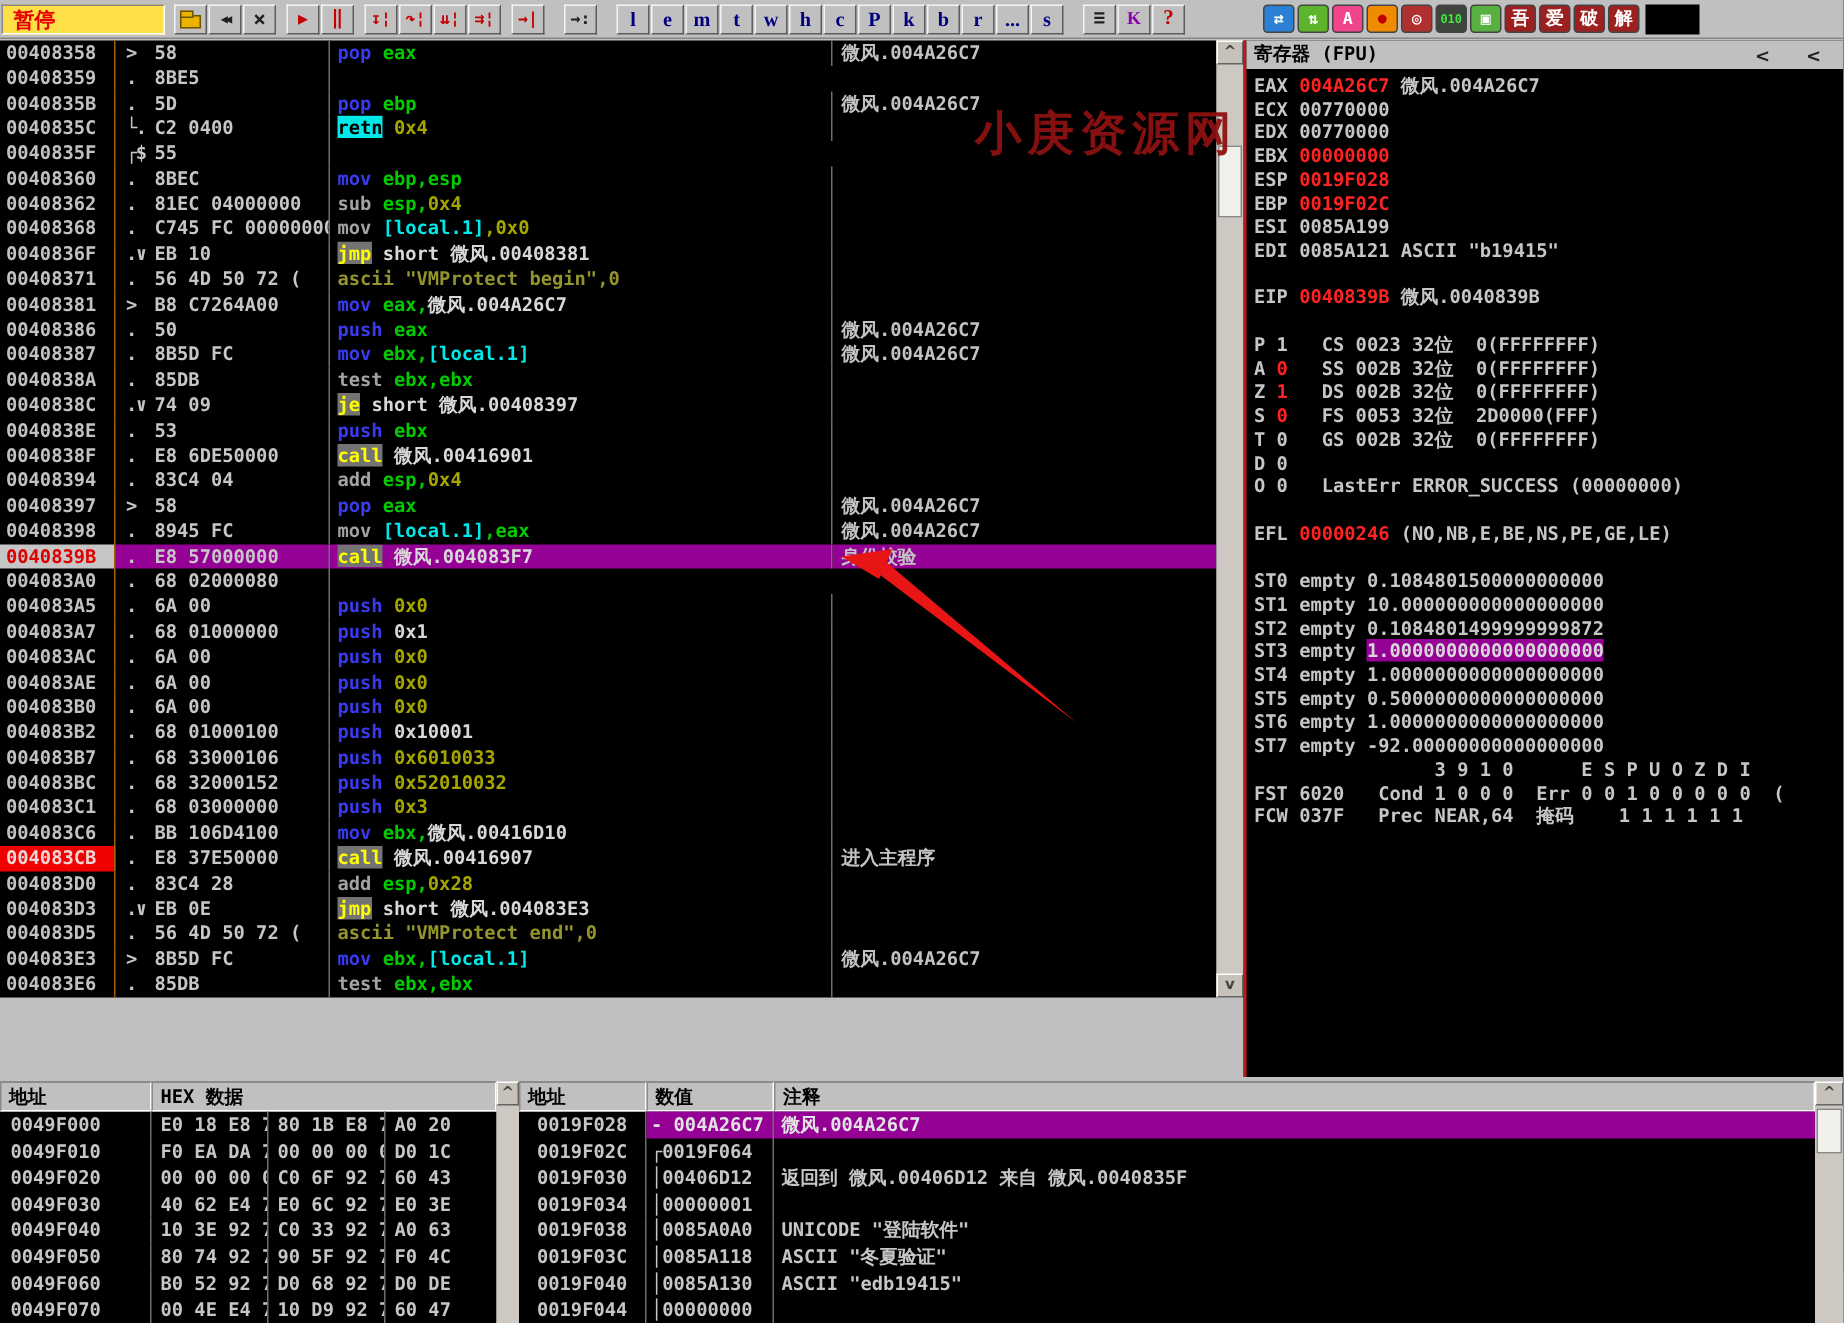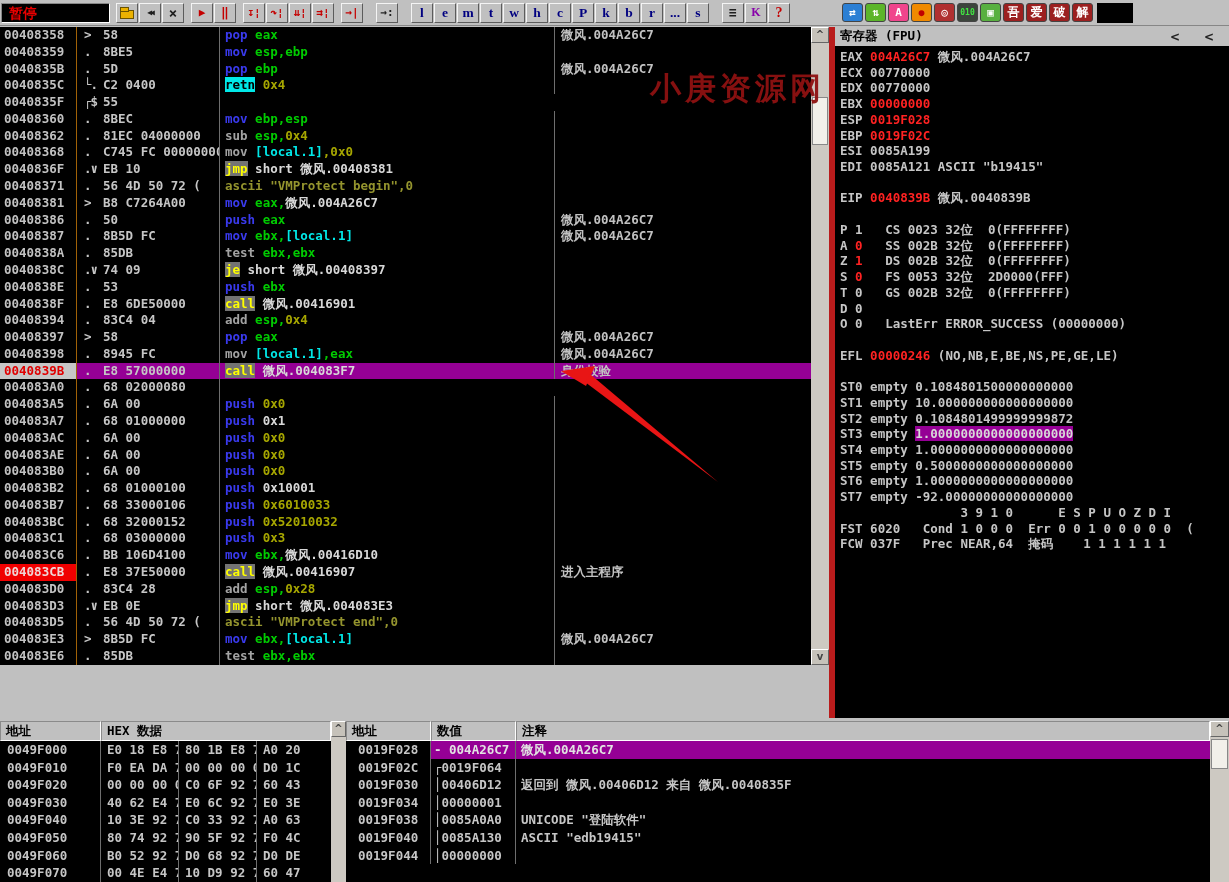--- a/index.html
+++ b/index.html
@@ -2,21 +2,21 @@
 <html><head>
 <meta charset="utf-8">
 <style>
 *{margin:0;padding:0;box-sizing:border-box}
 html,body{background:#555}
 #root{position:relative;width:1229px;height:882px;background:#c0c0c0;overflow:hidden;
   font-family:"DejaVu Sans Mono","Liberation Mono",monospace;font-weight:bold;font-size:12.5px;cursor:default}
 
 #toolbar{position:absolute;top:0;left:0;width:1229px;height:26px;display:flex;align-items:center;
   background:#c0c0c0;border-bottom:1px solid #868686;padding-left:1px}
-.status{width:109px;height:20px;background:#000000;color:#e80000;font-size:14px;line-height:18px;
+.status{width:109px;height:20px;background:#fde047;color:#e80000;font-size:14px;line-height:18px;
   padding-left:7px;border:1px solid;border-color:#868686 #ffffff #ffffff #868686;
   font-family:"Liberation Sans",sans-serif;font-weight:bold;flex:none;overflow:hidden;white-space:nowrap}
 .sp{width:6px;flex:none}.sp2{width:12px;flex:none}
 .tbtn{width:22px;height:20px;background:#c0c0c0;border:1px solid;border-color:#f4f4f4 #5c5c5c #5c5c5c #f4f4f4;
   display:flex;align-items:center;justify-content:center;font-size:11px;color:#202020;flex:none;margin-right:1px;
   overflow:hidden;white-space:nowrap}
 .tbtn.red{color:#c40000}
 .tbtn.letter{font-family:"Liberation Serif",serif;font-size:13.5px;color:#000080}
 .tbtn.qm{font-family:"Liberation Serif",serif;font-size:14px;color:#c40000}
 .tbtn.win{color:#8800aa;font-family:"Liberation Serif",serif;font-size:12px}
@@ -47,21 +47,21 @@
 .drow.sel .d-hex,.drow.sel .d-code,.drow.sel .d-cmt{background:#950095}
 .drow.sel .d-addr{background:#c6c6c6;color:#e00000}
 .drow.bp .d-addr{background:#f00000;color:#eed6d6}
 
 .vscroll{background:#cdc9c2;position:absolute}
 .sb-btn{height:16px;background:#c6c2ba;border:1px solid;border-color:#fff #666 #666 #fff;color:#444;
   font-size:10px;text-align:center;line-height:13px;font-family:"DejaVu Sans",sans-serif}
 .sb-btn.bottom{position:absolute;bottom:0;left:0;right:0}
 .sb-thumb{position:absolute;left:1px;right:1px;background:#f2f0ea;border:1px solid #888}
 
-#registers{position:absolute;top:27px;left:829px;width:400px;height:820px;background:#000;border-left:6px solid #b91c1c}
+#registers{position:absolute;top:27px;left:829px;width:400px;height:820px;background:#000;border-left:2px solid #b91c1c}
 #reg-title{height:19px;background:#c0c0c0;color:#000;display:flex;align-items:center;padding:0 10px 0 5px;white-space:pre}
 #reg-title .spacer{flex:1}
 .reg-collapse{width:20px;text-align:center;color:#222;font-family:"DejaVu Sans",sans-serif;font-size:12px}
 #reg-rows{padding-top:3px}
 .rrow{height:15.73px;line-height:15.8px;padding-left:5px;white-space:pre;color:#c6c6c6;overflow:hidden}
 
 #infopane{position:absolute;top:665px;left:0;width:829px;height:53px;background:#000;border-top:2px solid #c0c0c0;
   color:#d0d0d0;padding:2px 0 0 5px;white-space:pre}
 
 #bottom{position:absolute;top:718px;left:0;width:1229px;height:164px;background:#c0c0c0;border-top:3px solid #c0c0c0}
@@ -187,21 +187,21 @@
           <div class="pbtn cjk">破</div>
           <div class="pbtn cjk">解</div>
         </div>
       <div class="blackbox"></div>
     </div>
   </div>
 
   <div id="disasm">
       <div id="disasm-rows">
         <div class="drow"><span class="d-addr">00408358</span><span class="d-hex"><span class="d-mark">&gt;</span><span class="d-bytes">58</span></span><span class="d-code"><span class="t-b">pop </span><span class="t-g">eax</span></span><span class="d-cmt">微风.004A26C7</span></div>
-        <div class="drow"><span class="d-addr">00408359</span><span class="d-hex"><span class="d-mark">.</span><span class="d-bytes">8BE5</span></span><span class="d-code"><span class="t-b">mov </span><span class="t-g">esp,ebp</span></span><span class="d-cmt"></span></div>
+        <div class="drow"><span class="d-addr">00408359</span><span class="d-hex"><span class="d-mark">.</span><span class="d-bytes">8BE5</span></span><span class="d-cmt"></span></div>
         <div class="drow"><span class="d-addr">0040835B</span><span class="d-hex"><span class="d-mark">.</span><span class="d-bytes">5D</span></span><span class="d-code"><span class="t-b">pop </span><span class="t-g">ebp</span></span><span class="d-cmt">微风.004A26C7</span></div>
         <div class="drow"><span class="d-addr">0040835C</span><span class="d-hex"><span class="d-mark">└.</span><span class="d-bytes">C2 0400</span></span><span class="d-code"><span class="t-hc">retn</span><span class="t-o"> 0x4</span></span><span class="d-cmt"></span></div>
         <div class="drow"><span class="d-addr">0040835F</span><span class="d-hex"><span class="d-mark">┌$</span><span class="d-bytes">55</span></span><span class="d-cmt"></span></div>
         <div class="drow"><span class="d-addr">00408360</span><span class="d-hex"><span class="d-mark">.</span><span class="d-bytes">8BEC</span></span><span class="d-code"><span class="t-b">mov </span><span class="t-g">ebp,esp</span></span><span class="d-cmt"></span></div>
         <div class="drow"><span class="d-addr">00408362</span><span class="d-hex"><span class="d-mark">.</span><span class="d-bytes">81EC 04000000</span></span><span class="d-code"><span class="t-y">sub </span><span class="t-g">esp,</span><span class="t-o">0x4</span></span><span class="d-cmt"></span></div>
         <div class="drow"><span class="d-addr">00408368</span><span class="d-hex"><span class="d-mark">.</span><span class="d-bytes">C745 FC 00000000</span></span><span class="d-code"><span class="t-y">mov </span><span class="t-c">[local.1]</span><span class="t-o">,0x0</span></span><span class="d-cmt"></span></div>
         <div class="drow"><span class="d-addr">0040836F</span><span class="d-hex"><span class="d-mark">.∨</span><span class="d-bytes">EB 10</span></span><span class="d-code"><span class="t-hr">jmp</span><span class="t-w"> short 微风.00408381</span></span><span class="d-cmt"></span></div>
         <div class="drow"><span class="d-addr">00408371</span><span class="d-hex"><span class="d-mark">.</span><span class="d-bytes">56 4D 50 72 (</span></span><span class="d-code"><span class="t-a">ascii "VMProtect begin",0</span></span><span class="d-cmt"></span></div>
         <div class="drow"><span class="d-addr">00408381</span><span class="d-hex"><span class="d-mark">&gt;</span><span class="d-bytes">B8 C7264A00</span></span><span class="d-code"><span class="t-b">mov </span><span class="t-g">eax,</span><span class="t-w">微风.004A26C7</span></span><span class="d-cmt"></span></div>
         <div class="drow"><span class="d-addr">00408386</span><span class="d-hex"><span class="d-mark">.</span><span class="d-bytes">50</span></span><span class="d-code"><span class="t-b">push </span><span class="t-g">eax</span></span><span class="d-cmt">微风.004A26C7</span></div>
@@ -310,20 +310,21 @@
         <div class="hcell h-saddr">地址</div>
         <div class="hcell h-sval">数值</div>
         <div class="hcell h-scmt">注释</div>
       </div>
       <div id="stack-rows">
           <div class="srow sel"><span class="s-addr">0019F028</span><span class="s-val">- 004A26C7</span><span class="s-cmt">微风.004A26C7</span></div>
           <div class="srow"><span class="s-addr">0019F02C</span><span class="s-val">┌0019F064</span><span class="s-cmt"></span></div>
           <div class="srow"><span class="s-addr">0019F030</span><span class="s-val">│00406D12</span><span class="s-cmt">返回到 微风.00406D12 来自 微风.0040835F</span></div>
           <div class="srow"><span class="s-addr">0019F034</span><span class="s-val">│00000001</span><span class="s-cmt"></span></div>
           <div class="srow"><span class="s-addr">0019F038</span><span class="s-val">│0085A0A0</span><span class="s-cmt">UNICODE "登陆软件"</span></div>
+          <div class="srow"><span class="s-addr">0019F03C</span><span class="s-val">│0085A118</span><span class="s-cmt">ASCII "冬夏验证"</span></div>
           <div class="srow"><span class="s-addr">0019F040</span><span class="s-val">│0085A130</span><span class="s-cmt">ASCII "edb19415"</span></div>
           <div class="srow"><span class="s-addr">0019F044</span><span class="s-val">│00000000</span><span class="s-cmt"></span></div>
         </div>
     </div>
     <div class="vscroll" id="stack-scroll">
       <div class="sb-btn">^</div>
       <div class="sb-thumb" style="top:18px;height:30px"></div>
     </div>
   </div>
 

